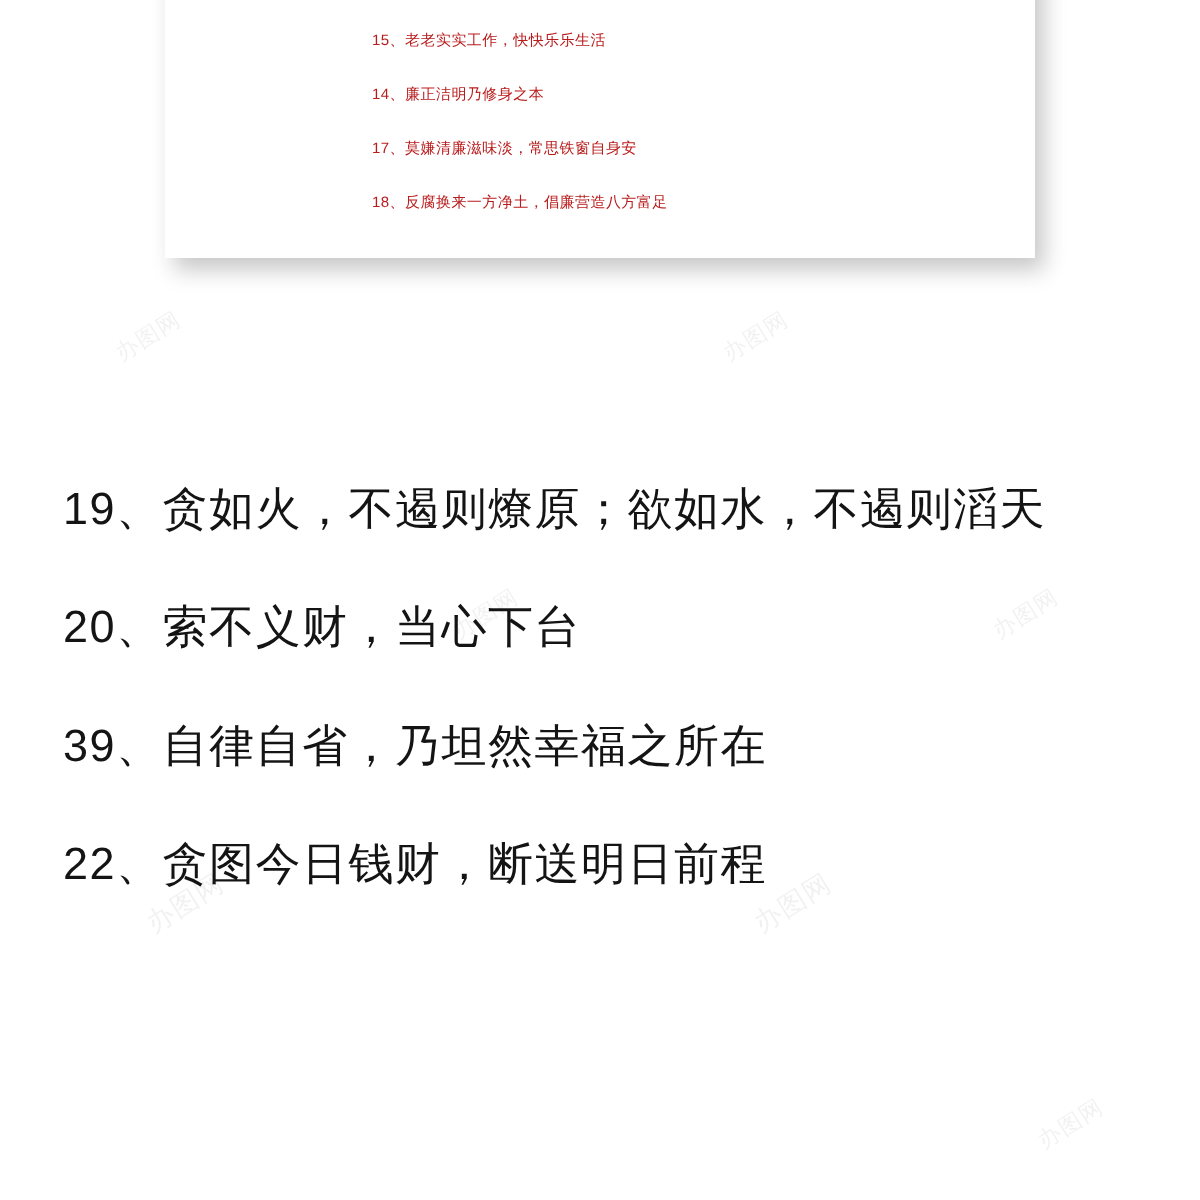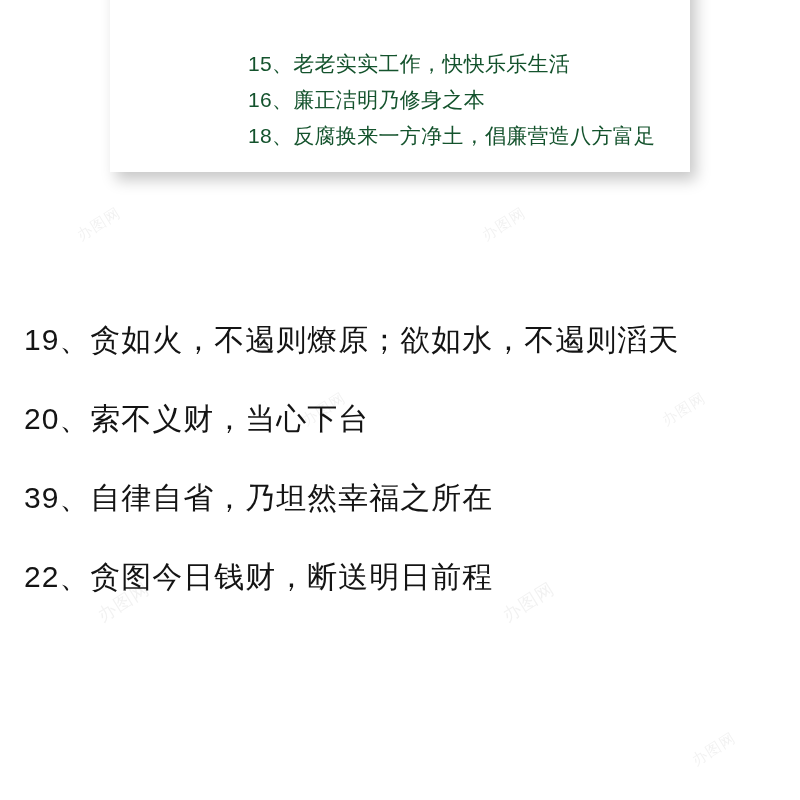--- a/index.html
+++ b/index.html
@@ -30,33 +30,33 @@
   }
   #top-card .card-inner {
     position: absolute;
     left: 0;
     right: 0;
     bottom: 0;
     padding: 0 30px 18px 30px;
     box-sizing: border-box;
   }
   .card-line {
-    font-size: 21px;
+    font-size: 10px;
     line-height: 36px;
-    color: #14532d;
+    color: #b91c1c;
     white-space: nowrap;
     letter-spacing: 0.3px;
     font-family: "Liberation Sans", sans-serif;
     padding-left: 108px;
   }
 
   
   #main-list {
     position: absolute;
-    left: 0;
+    left: 18px;
     top: 300px;
     width: 682px;
   }
   .main-line {
     font-size: 30px;
     line-height: 79px;
     color: #141414;
     white-space: nowrap;
     padding-left: 24px;
     letter-spacing: 1px;
@@ -79,21 +79,22 @@
   .wm-big {
     font-size: 18px;
   }
 </style>
 </head>
 <body>
 
 <div id="top-card">
   <div class="card-inner">
     <div class="card-line">15、老老实实工作，快快乐乐生活</div>
-    <div class="card-line">16、廉正洁明乃修身之本</div>
+    <div class="card-line">14、廉正洁明乃修身之本</div>
+    <div class="card-line">17、莫嫌清廉滋味淡，常思铁窗自身安</div>
     <div class="card-line">18、反腐换来一方净土，倡廉营造八方富足</div>
   </div>
 </div>
 
 <div id="main-list">
   <div class="main-line">19、贪如火，不遏则燎原；欲如水，不遏则滔天</div>
   <div class="main-line">20、索不义财，当心下台</div>
   <div class="main-line">39、自律自省，乃坦然幸福之所在</div>
   <div class="main-line">22、贪图今日钱财，断送明日前程</div>
 </div>

